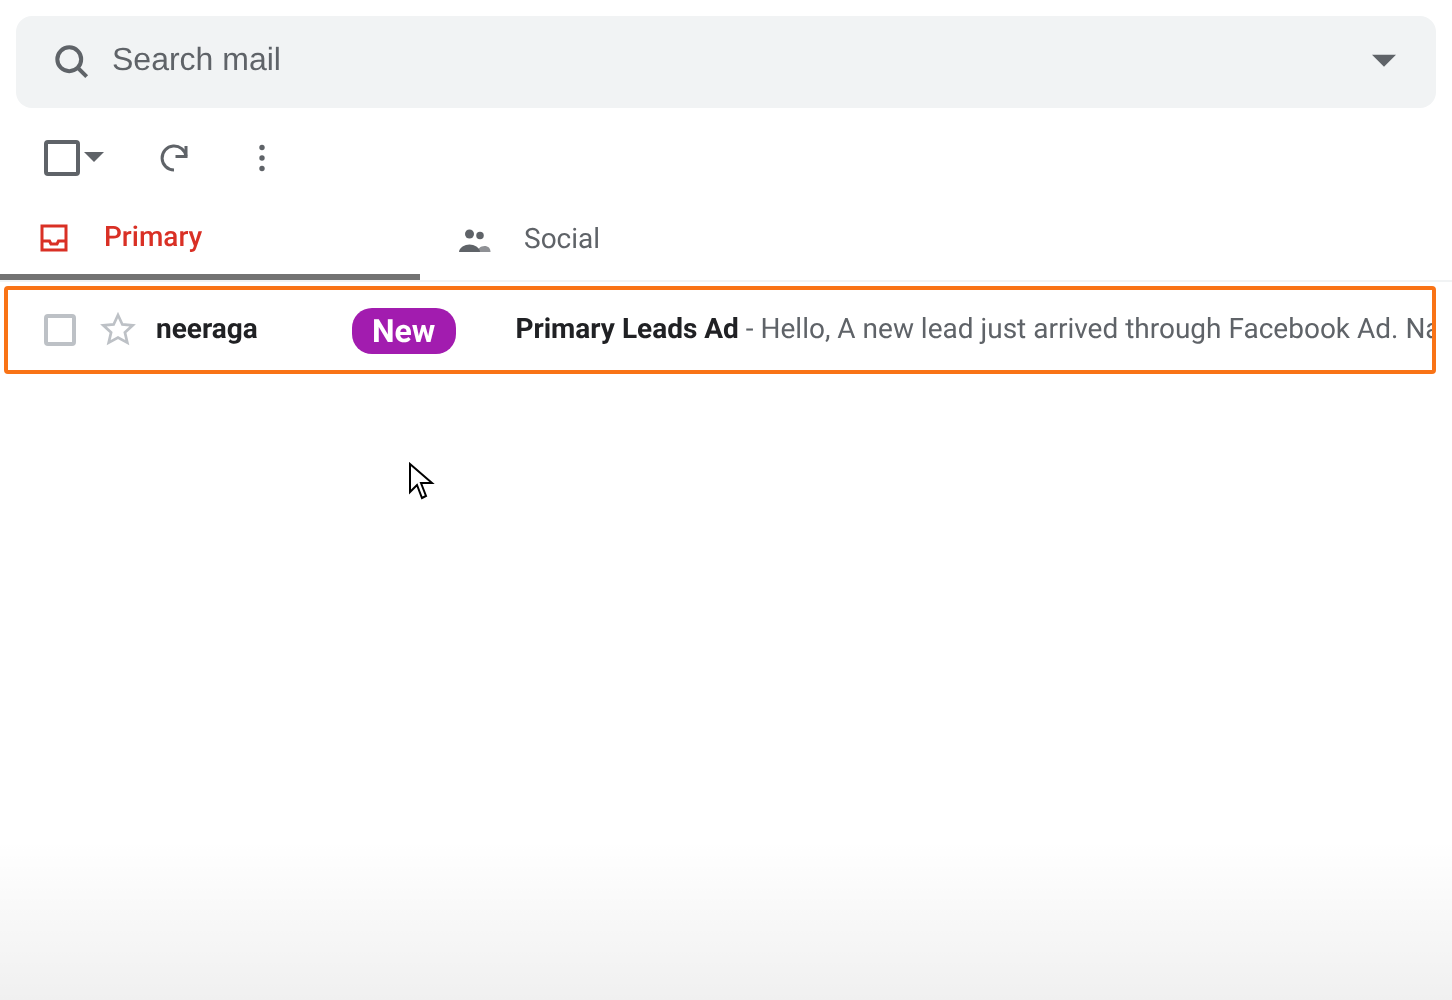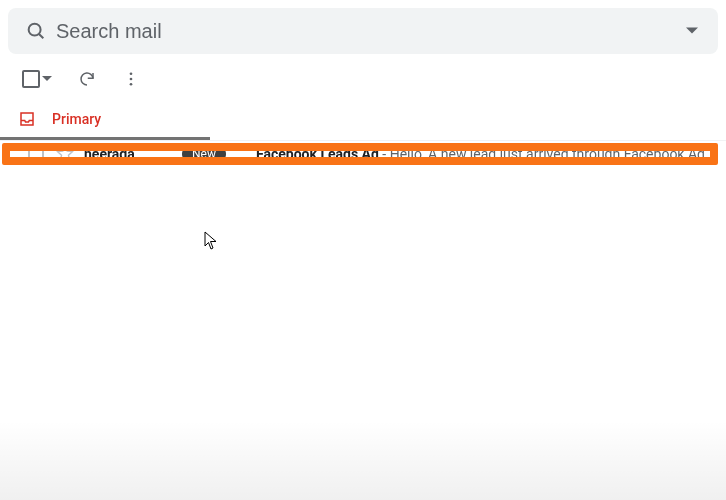--- a/index.html
+++ b/index.html
@@ -24,21 +24,21 @@
       width: 40px;
       display: flex;
       align-items: center;
       justify-content: center;
       color: #5f6368;
     }
     .search-bar input {
       flex: 1;
       border: none;
       background: transparent;
-      font-size: 20px;
+      font-size: 16px;
       color: #737373;
       outline: none;
     }
     .search-bar input::placeholder { color: #5f6368; }
     .search-bar .drop {
       width: 36px;
       display: flex;
       align-items: center;
       justify-content: center;
       color: #5f6368;
@@ -86,22 +86,22 @@
     .tab .tab-icon { display:flex; align-items:center; }
     .tab.active {
       color: #d93025;
       border-bottom: 3px solid #737373;
       font-weight: 500;
     }
     .tab.active .tab-icon { color: #d93025; }
     .email-row {
       display: flex;
       align-items: center;
-      height: 22px;
-      border: 8px solid #f97316;
+      height: 44px;
+      border: 2px solid #f97316;
       border-radius: 2px;
       margin: 2px 8px 0 2px;
       padding: 0 6px 0 18px;
       font-size: 14px;
       overflow: hidden;
       white-space: nowrap;
       cursor: pointer;
     }
     .email-row .r-chk {
       width: 16px;
@@ -117,24 +117,24 @@
       margin-right: 10px;
       display:flex;
     }
     .sender {
       font-weight: bold;
       width: 98px;
       flex-shrink: 0;
       color: #202124;
     }
     .badge {
-      background: #404040;
+      background: #a21caf;
       color: #fff;
-      font-size: 12px;
-      font-weight: 400;
+      font-size: 16px;
+      font-weight: 700;
       padding: 2px 10px;
       border-radius: 10px;
       margin-right: 30px;
       flex-shrink: 0;
     }
     .subject {
       font-weight: bold;
       color: #202124;
     }
     .snippet {
@@ -201,33 +201,44 @@
 <div class="tabs">
   <div class="tab active">
     <span class="tab-icon">
       <svg width="18" height="18" viewBox="0 0 24 24" fill="currentColor">
           <path d="M4 4h16v16H4z" fill="none" stroke="currentColor" stroke-width="2"></path>
           <path d="M4 14h5l1 2h4l1-2h5" fill="none" stroke="currentColor" stroke-width="2"></path>
         </svg>
     </span>
     <span>Primary</span>
   </div>
+  <div class="tab">
+    <span class="tab-icon">
+      <svg width="18" height="18" viewBox="0 0 24 24" fill="currentColor">
+          <circle cx="9" cy="8" r="3"></circle>
+          <circle cx="16" cy="9" r="2.5"></circle>
+          <path d="M2 20c0-3 4-5 7-5s7 2 7 5"></path>
+          <path d="M14 20c0-2 2.5-4 5-4s4 1.5 4 4" opacity="0.7"></path>
+        </svg>
+    </span>
+    <span>Social</span>
+  </div>
 </div>
 
 <div class="email-row">
   <div class="r-chk"></div>
   <div class="r-star">
     <svg width="18" height="18" viewBox="0 0 24 24" fill="none" stroke="currentColor" stroke-width="1.8">
         <path d="M12 2l2.9 6.3 6.9.6-5.2 4.7 1.6 6.8L12 17l-6.2 3.4 1.6-6.8L2.2 8.9l6.9-.6z"></path>
       </svg>
   </div>
   <span class="sender">neeraga</span>
   <span class="badge">New</span>
   <span>
-    <span class="subject">Facebook Leads Ad</span><span class="snippet"> - </span><span class="snippet">Hello, A new lead just arrived through Facebook Ad. Name: Nave</span>
+    <span class="subject">Primary Leads Ad</span><span class="snippet"> - </span><span class="snippet">Hello, A new lead just arrived through Facebook Ad. Name: Nave</span>
   </span>
 </div>
 
 <div class="cursor">
   <svg width="14" height="20" viewBox="0 0 14 20">
       <path d="M1 1 L1 15 L4.5 11.5 L7 18 L9 17 L6.5 10.5 L12 10.5 Z" fill="#fff" stroke="#000" stroke-width="1"></path>
     </svg>
 </div>
 
 <div class="vignette"></div>

